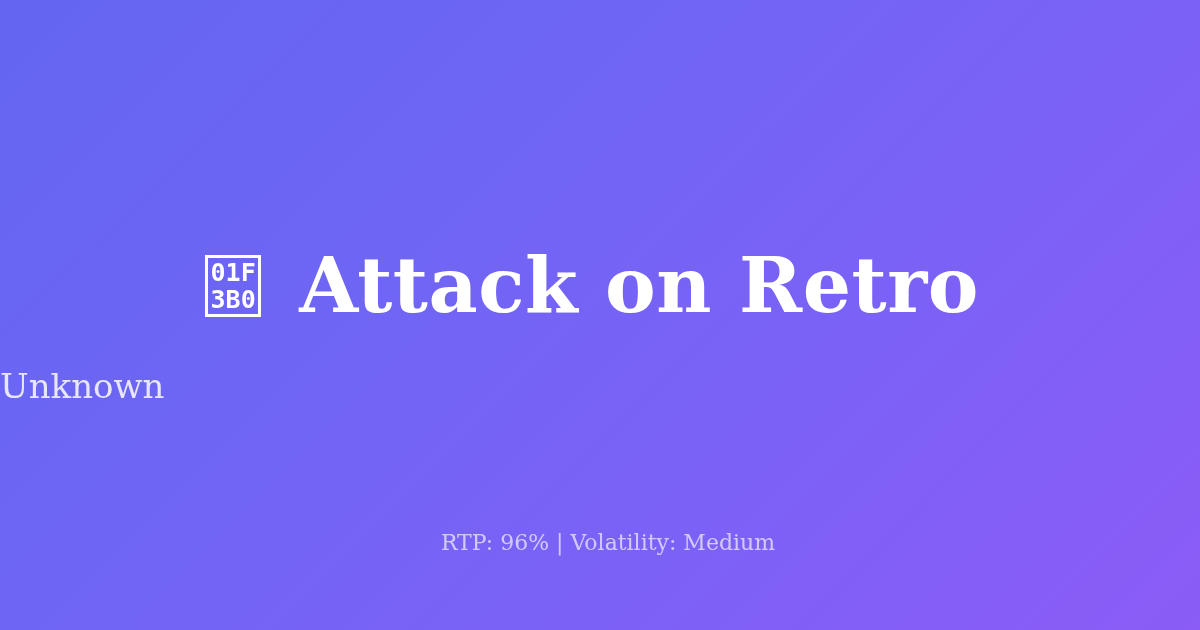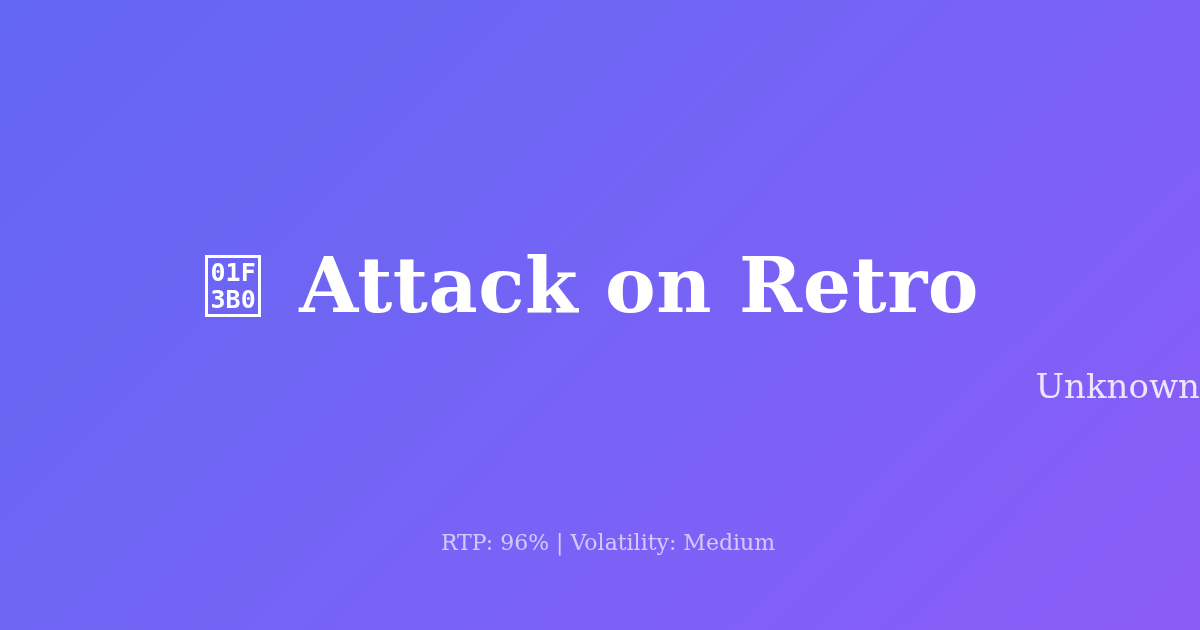--- a/index.html
+++ b/index.html
@@ -74,21 +74,21 @@
     letter-spacing: 0.5px;
     margin: 16px;
   }
 
   
   .og-subtitle {
     position: absolute;
     top: 364px;
     left: 0;
     right: 0;
-    text-align: right;
+    text-align: left;
     font-family: "DejaVu Serif", "Liberation Serif", serif;
     font-weight: 400;
     font-size: 34px;
     line-height: 44px;
     color: rgba(255, 255, 255, 0.84);
     margin: 0;
   }
 
   
   .og-meta {

